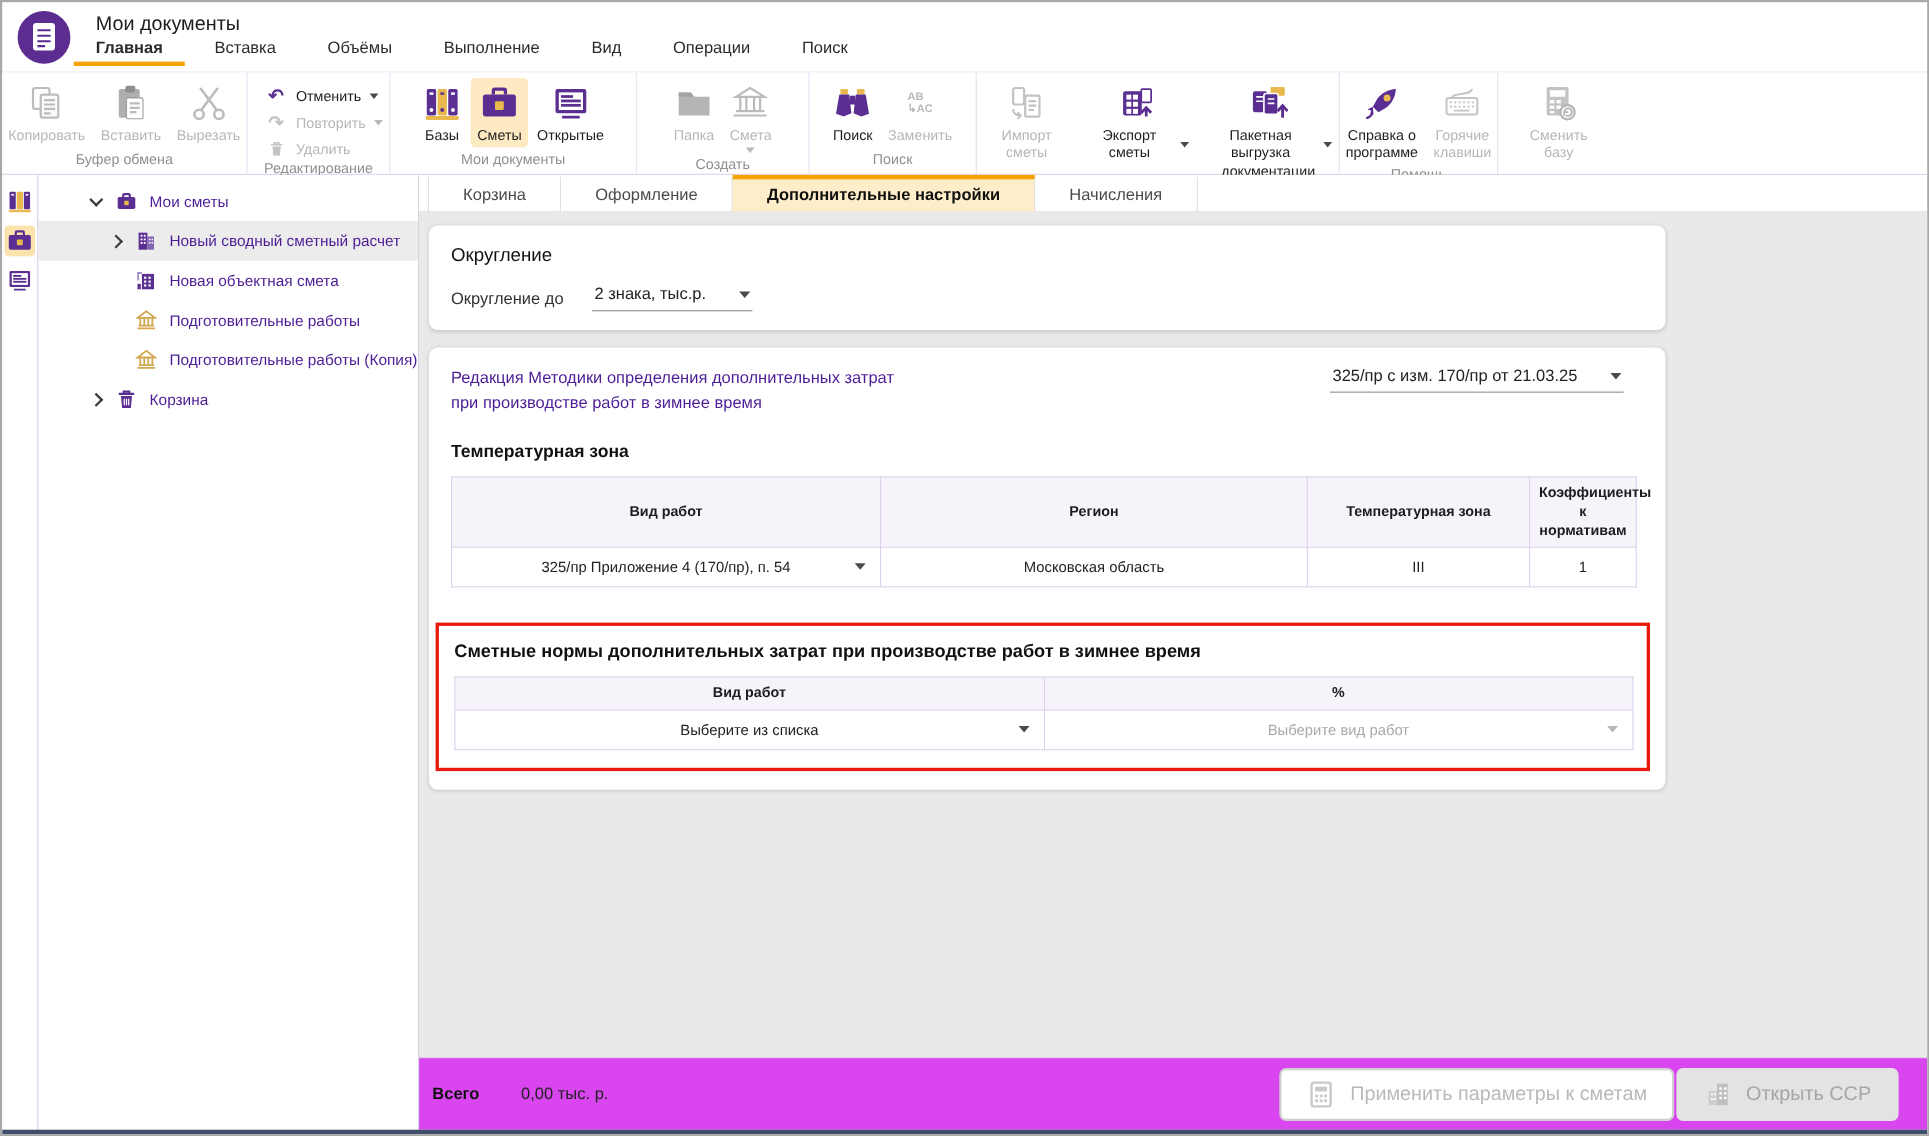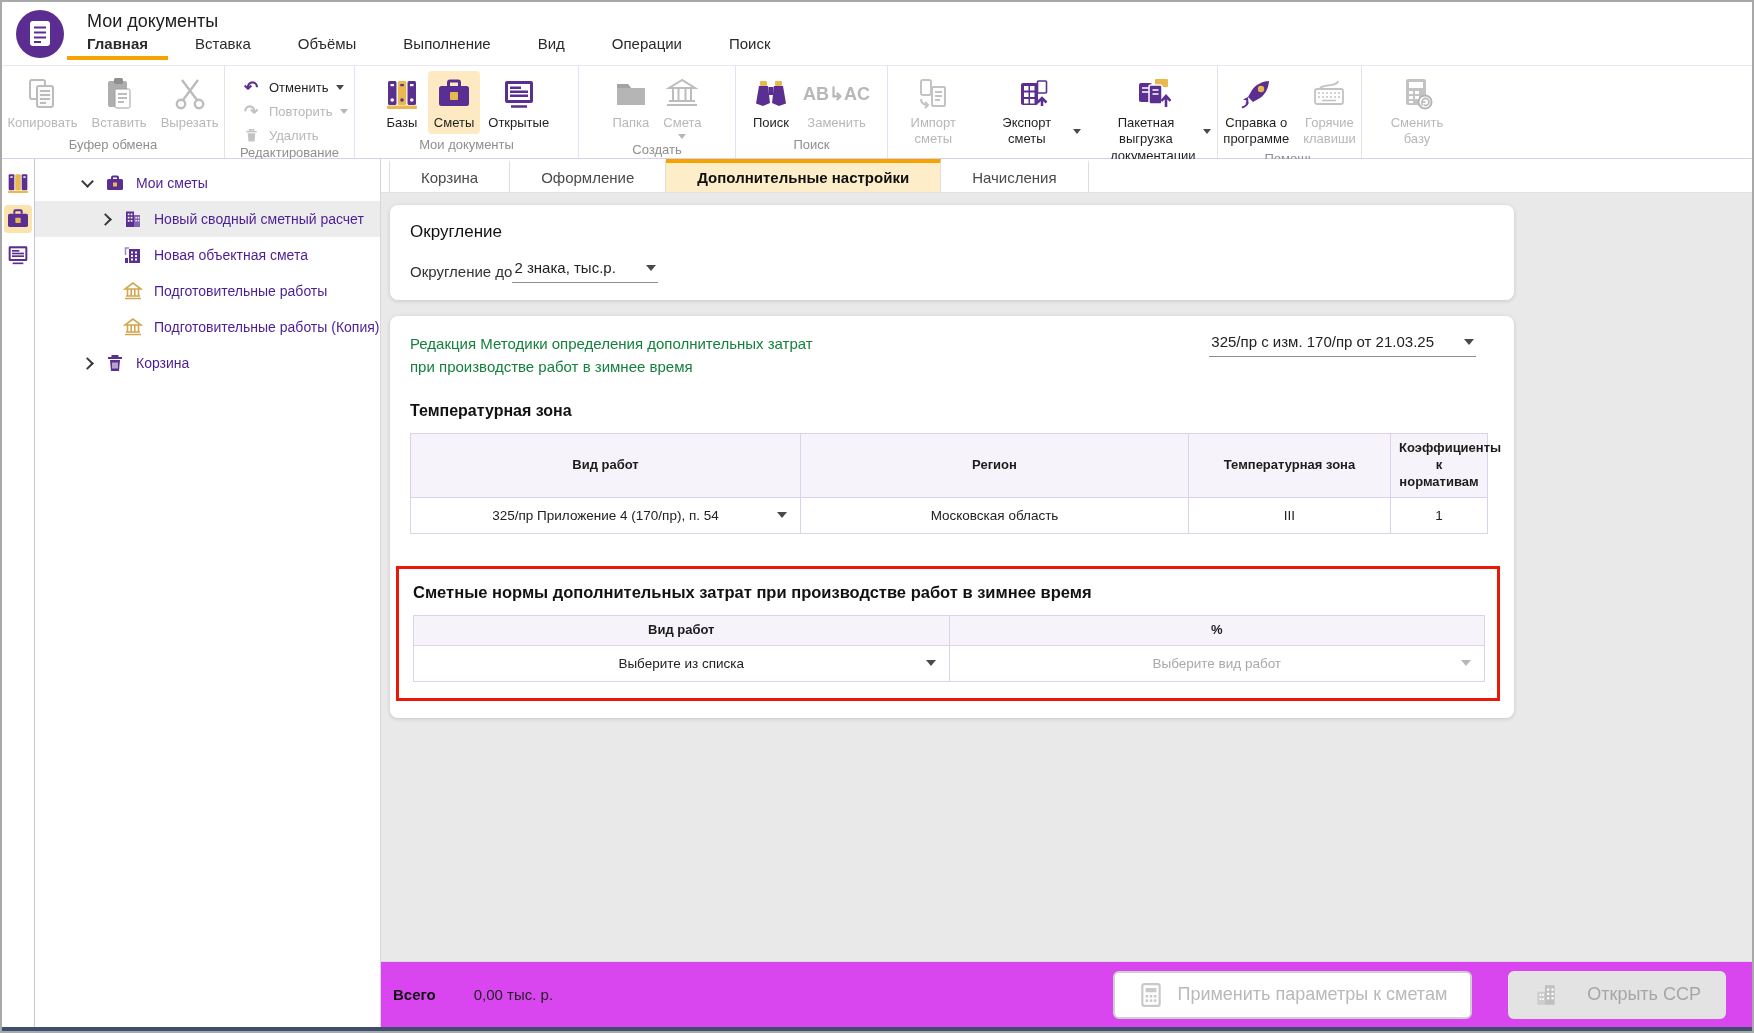--- a/index.html
+++ b/index.html
@@ -29,21 +29,21 @@
   .rlab{font-size:13px;color:#1f1f1f;line-height:1.25;text-align:center;margin-top:2px}
   .rbtn.disabled .rlab{color:#b7b7b7}
   .rowline{display:inline-flex;align-items:center;gap:6px}
   .blk{display:block}
   .rgl{font-size:13px;color:#8f8f8f;text-align:center;height:21px;flex:none}
   .edit-col{flex:1;display:flex;flex-direction:column;padding:6px 0 0 16px;gap:4px}
   .erow{display:flex;align-items:center;gap:8px;font-size:13px;height:20px;color:#1f1f1f;cursor:default}
   .erow.disabled{color:#b7b7b7}
   .eicon{width:20px;font-size:17px;font-weight:700;color:#5b2f91;display:flex;justify-content:center;line-height:1}
   .erow.disabled .eicon{color:#c3c3c3}
-  .ab{display:flex;flex-direction:row;align-items:flex-start;font-weight:700;color:#b7b7b7;font-size:18px;line-height:1.15}
+  .ab{display:flex;flex-direction:column;align-items:flex-start;font-weight:700;color:#b7b7b7;font-size:10px;line-height:1.15}
 
   
   .dd{width:0;height:0;border-left:5px solid transparent;border-right:5px solid transparent;border-top:6px solid #4a4a4a;flex:none}
   .dd.sm{border-left-width:4px;border-right-width:4px;border-top-width:5px}
   .dd.g{border-top-color:#b7b7b7}
   .dd.abs{position:absolute;right:13px;top:50%;margin-top:-3px}
   .chev{width:9px;height:9px;border-right:2px solid #3a3a3a;border-bottom:2px solid #3a3a3a;flex:none}
   .chev.down{transform:rotate(45deg);margin-top:-4px}
   .chev.right{transform:rotate(-45deg)}
   .chev.none{visibility:hidden}
@@ -67,40 +67,40 @@
   .ctabs{height:34px;background:#fff;display:flex;padding-left:8px;border-bottom:1px solid #e2e2e2;flex:none}
   .ctab{display:flex;align-items:center;padding:0 31px;font-size:15px;color:#4a4a4a;border-right:1px solid #dedede;border-top:4px solid transparent;cursor:default;white-space:nowrap}
   .ctab:first-child{border-left:1px solid #dedede}
   .ctab.active{background:#fdedc8;border-top-color:#f5a300;font-weight:700;color:#101010}
 
   .canvas{flex:1;padding:12px 0 0 9px;overflow:hidden}
   .card{width:1124px;background:#fff;border-radius:8px;box-shadow:0 1px 4px rgba(0,0,0,.15);padding:17px 20px;margin-bottom:16px}
   .h1{font-size:17px;font-weight:400;color:#111}
   .frow{margin-top:17px;display:flex;align-items:center}
   .flab{font-size:15px;color:#333}
-  .ddfield{display:inline-flex;align-items:center;gap:30px;padding:0 2px 6px 2px;border-bottom:1px solid #8f8f8f;font-size:15px;color:#222;cursor:default;white-space:nowrap}
+  .ddfield{display:inline-flex;align-items:center;gap:30px;margin-left:26px;padding:0 2px 6px 2px;border-bottom:1px solid #8f8f8f;font-size:15px;color:#222;cursor:default;white-space:nowrap}
   .methrow{display:flex;justify-content:space-between;align-items:flex-start}
-  .mlab{font-size:15px;color:#15803d;line-height:1.5}
+  .mlab{font-size:15px;color:#4c1d95;line-height:1.5}
   .methrow .ddfield{margin-left:0;margin-right:18px}
   .h2{margin-top:24px;font-size:16px;font-weight:700;color:#111}
   table.tz{border-collapse:collapse;margin-top:13px;width:1078px;table-layout:fixed}
   .tz th{background:#f6f3fa;border:1px solid #ddd2ea;font-size:13px;font-weight:700;color:#1c1c1c;padding:6px 8px;text-align:center;line-height:1.3}
   .tz td{border:1px solid #ddd2ea;font-size:13.5px;color:#222;text-align:center;height:36px;padding:2px 10px}
   .rel{position:relative}
   td.ph span{color:#a9a9a9}
   .redbox{margin:32px -6px 0 -14px;border:3px solid #e8190b;padding:12px 12px 16px 14px}
   .h2b{font-size:16.5px;font-weight:700;color:#111;padding-top:2px}
   .redbox table.tz{width:100%}
 
   .statusbar{height:66px;background:#d946ef;border-top:1px solid #dcdcdc;display:flex;align-items:center;padding:0 26px 0 12px;flex:none}
   .total-l{font-weight:700;font-size:15px;color:#111}
   .total-v{margin-left:38px;font-size:15px;color:#222}
   .sp{flex:1}
   .btn-apply{display:flex;align-items:center;gap:13px;height:48px;padding:0 23px;background:#fff;border:2px solid #cfcfcf;border-radius:6px;color:#b9b9b9;font-size:18px;font-family:inherit}
-  .btn-open{display:flex;align-items:center;gap:28px;height:48px;padding:0 25px;margin-left:36px;background:#e3e3e3;border:none;border-radius:6px;color:#a6a6a6;font-size:18px;font-family:inherit}
+  .btn-open{display:flex;align-items:center;gap:12px;height:48px;padding:0 25px;margin-left:2px;background:#e3e3e3;border:none;border-radius:6px;color:#a6a6a6;font-size:18px;font-family:inherit}
   .bicon{display:flex}
   .bottomline{height:4px;background:#3e4e6c;flex:none}
 </style>
 </head>
 <body>
 
 <div class="win">
 
   <div class="titlebar">
     <div class="logo">

